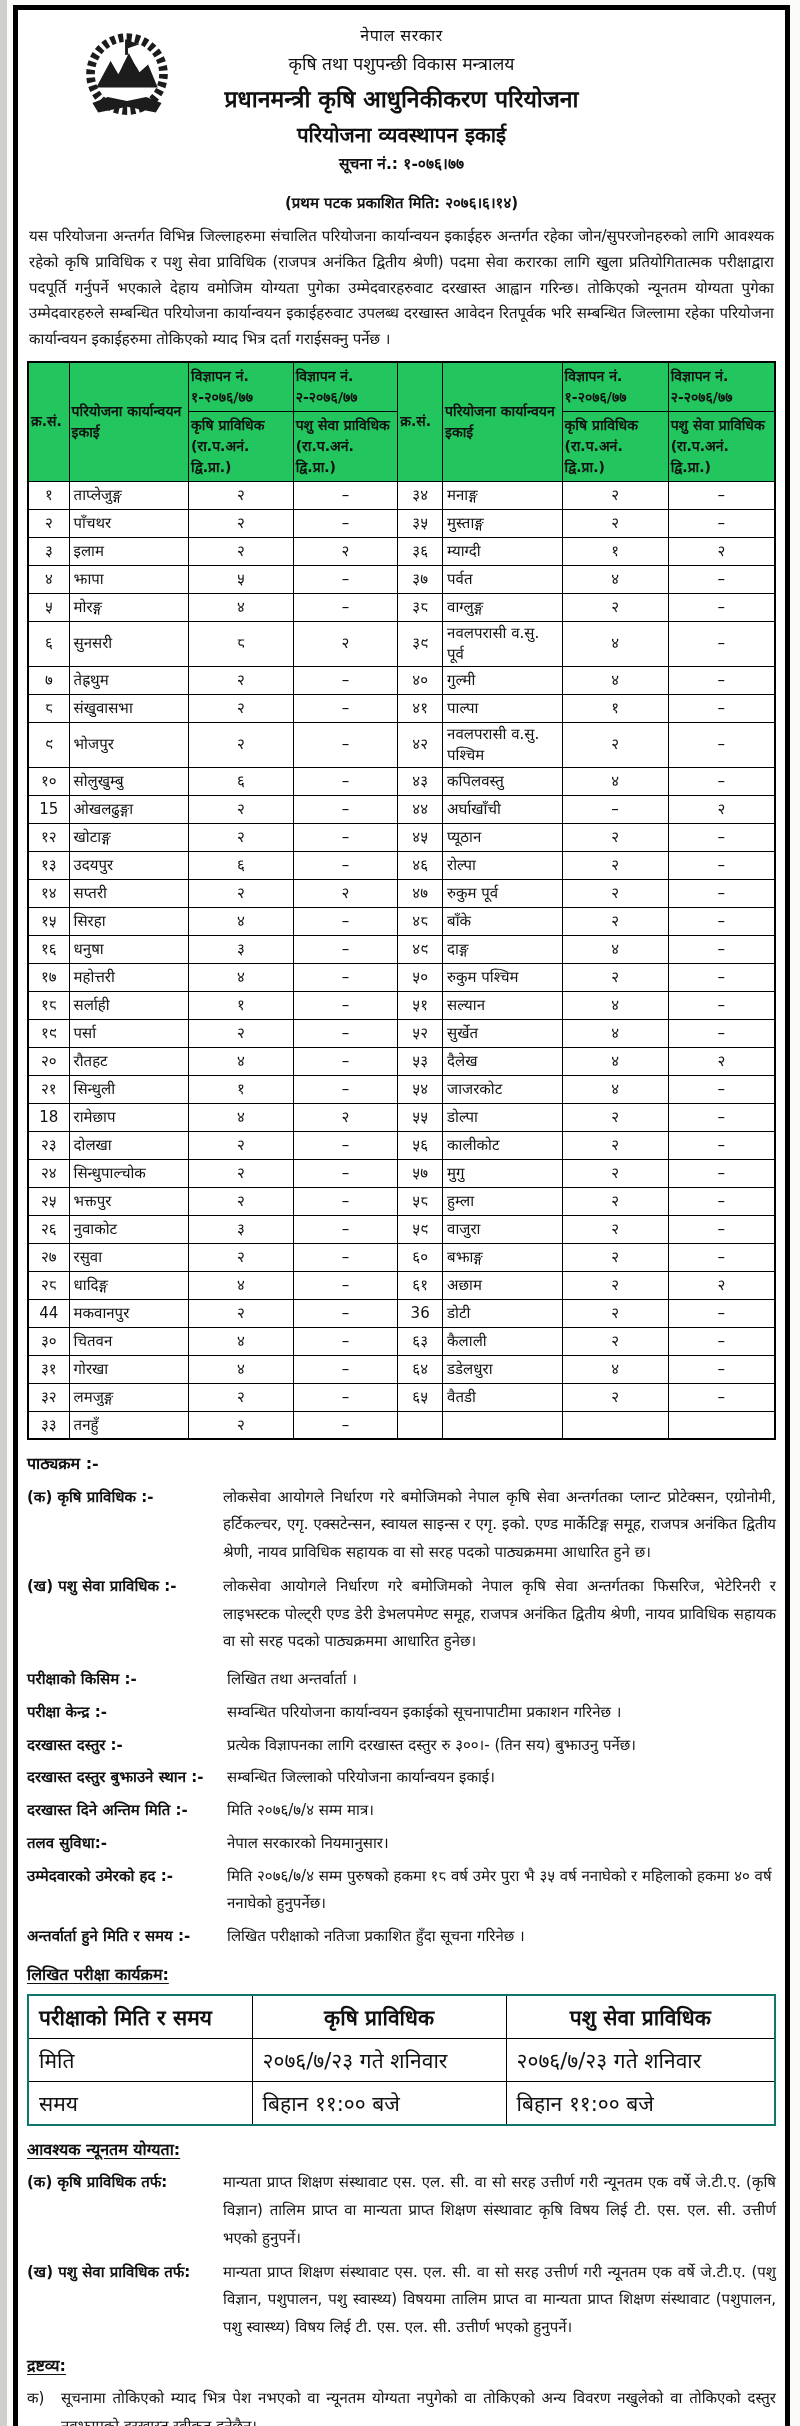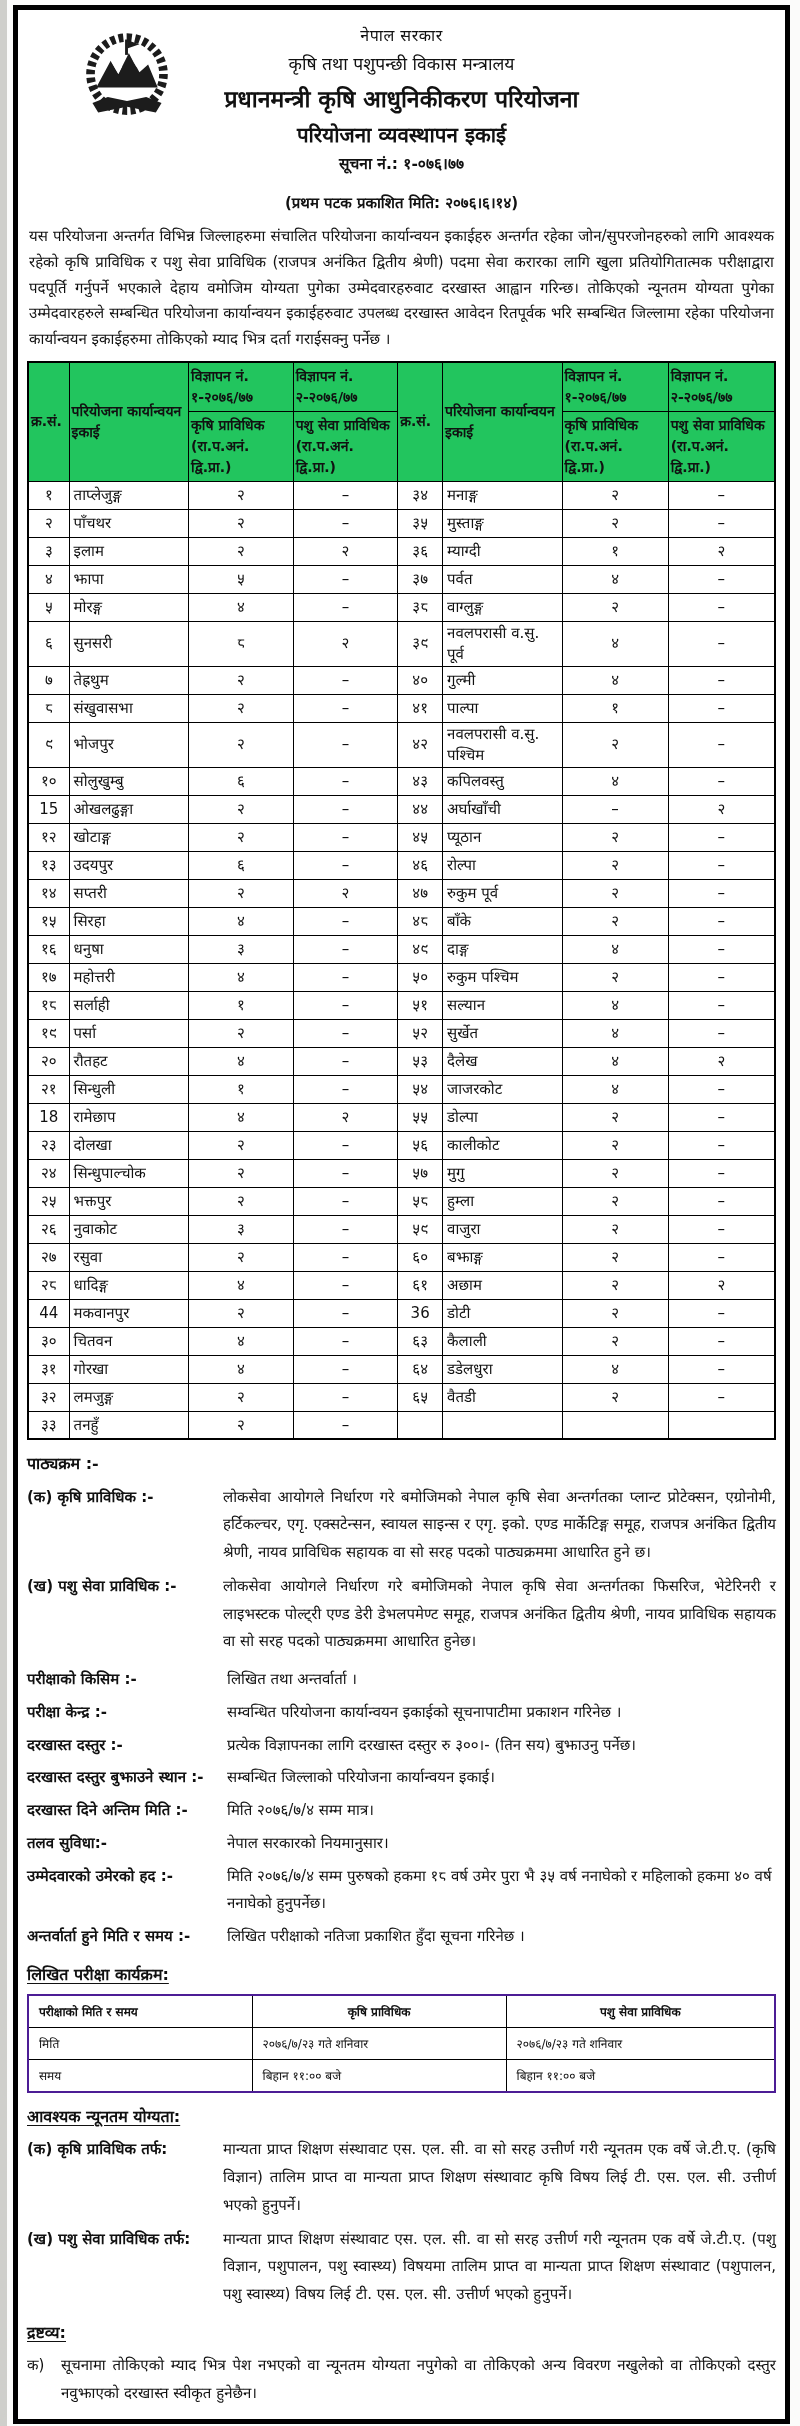--- a/index.html
+++ b/index.html
@@ -60,22 +60,22 @@
   .sec-heading { font-weight:bold; font-size:16px; line-height:1.7; }
   .sec-heading.u { text-decoration:underline; text-underline-offset:3px; }
   .hang { display:flex; margin-top:6px; font-size:15px; line-height:1.85; }
   .hang .lbl { font-weight:bold; flex:0 0 auto; min-width:196px; padding-right:8px; white-space:nowrap; }
   .hang .txt { flex:1; text-align:justify; }
   .detail { display:flex; font-size:15px; line-height:1.85; margin-top:5px; }
   .detail .lbl { font-weight:bold; flex:0 0 auto; min-width:200px; padding-right:10px; white-space:nowrap; }
   .detail .val { flex:1; }
   
   table.exam {
-    width:100%; border-collapse:collapse; border:2px solid #4c1d95;
-    font-size:12px; margin-top:6px;
+    width:100%; border-collapse:collapse; border:2px solid #0f766e;
+    font-size:21px; margin-top:6px;
   }
   table.exam th, table.exam td { border:1px solid #000; padding:7px 10px; text-align:left; }
   table.exam th { font-weight:bold; }
   table.exam th.center { text-align:center; }
   table.exam col.c1 { width:30%; } table.exam col.c2 { width:34%; } table.exam col.c3 { width:36%; }
   
   .note { display:flex; font-size:15px; line-height:1.85; margin-top:6px; }
   .note .mk { flex:0 0 34px; }
   .note .tx { flex:1; text-align:justify; }
 </style>

